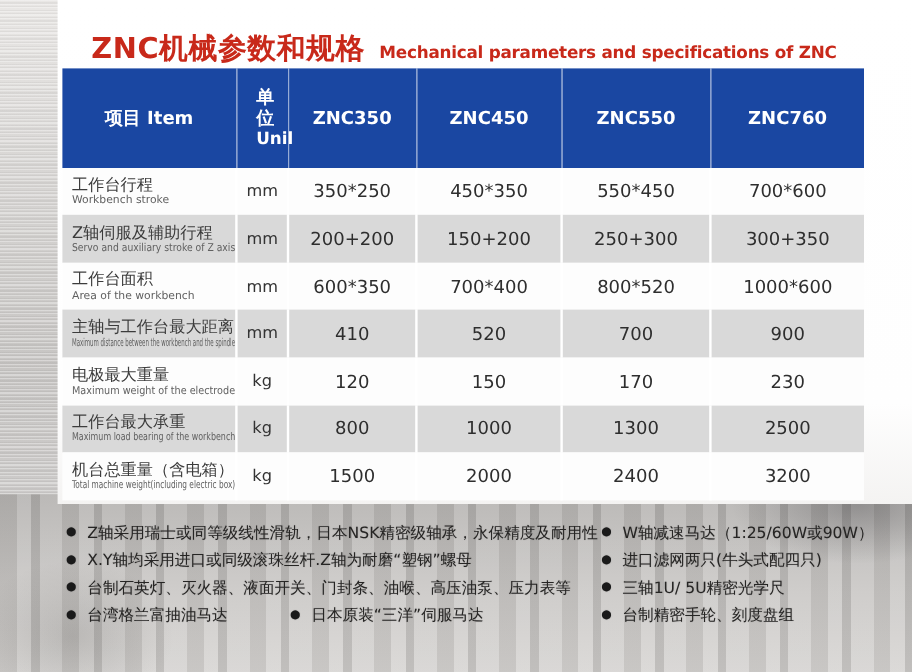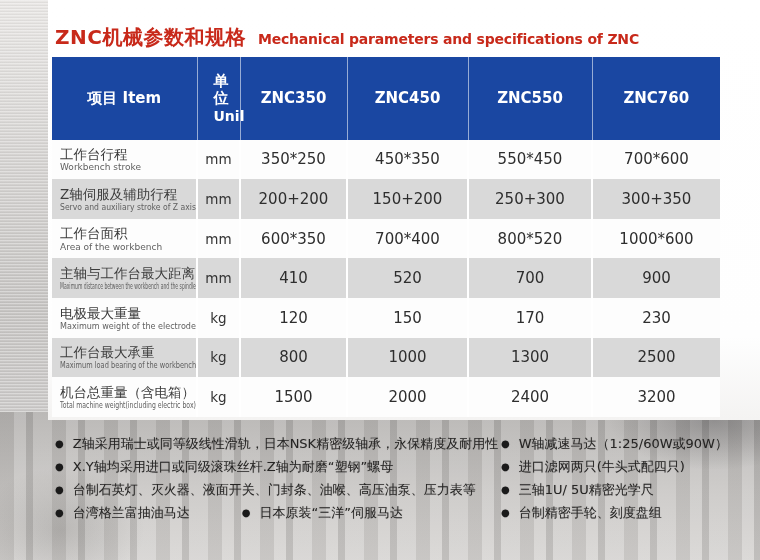--- a/index.html
+++ b/index.html
@@ -21,21 +21,21 @@
       linear-gradient(180deg,#b7b5b3,#cccac8 55%,#d8d6d4);
   }
   .white-panel{
     position:absolute;left:48px;top:0;width:712px;height:420px;
     background:linear-gradient(180deg,#ffffff 0%,#fefefe 80%,#f4f3f2 100%);
   }
   .content{position:absolute;inset:0;}
 
   
   .page-title{position:absolute;left:55px;top:24px;display:flex;align-items:baseline;gap:12px;white-space:nowrap;}
-  .page-title .cn{font-size:20px;font-weight:bold;color:#c8291a;letter-spacing:.5px;}
+  .page-title .cn{font-size:24px;font-weight:bold;color:#c8291a;letter-spacing:.5px;margin-left:21px;}
   .page-title .en{font-size:14px;font-weight:bold;color:#c8291a;letter-spacing:-.2px;}
 
   
   table.spec{position:absolute;left:52px;top:57px;width:668px;border-collapse:collapse;table-layout:fixed;}
   table.spec thead th{
     background:#1a47a2;color:#ffffff;height:43px;padding:16px;text-align:center;vertical-align:middle;
     font-size:15px;font-weight:bold;border-left:1px solid rgba(255,255,255,.55);
   }
   table.spec thead th:first-child{border-left:none;}
   table.spec thead th div{line-height:1.15;}

